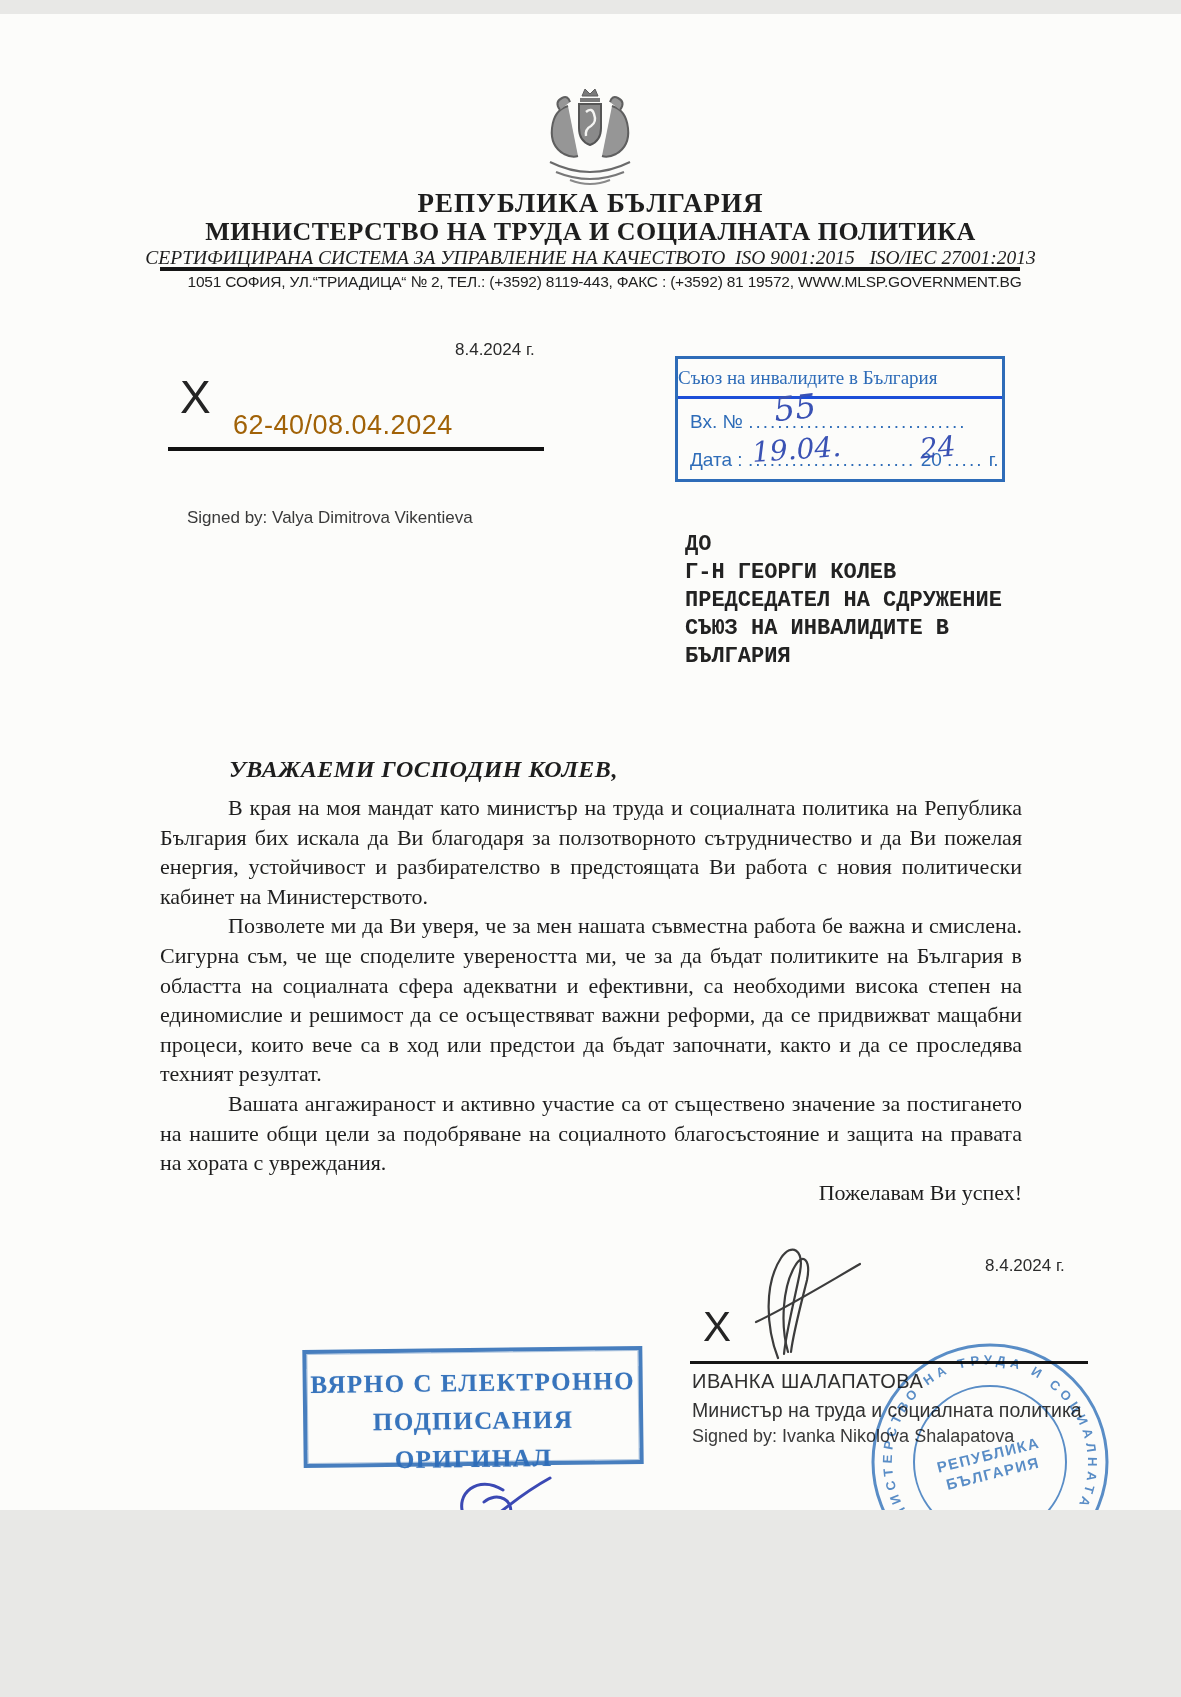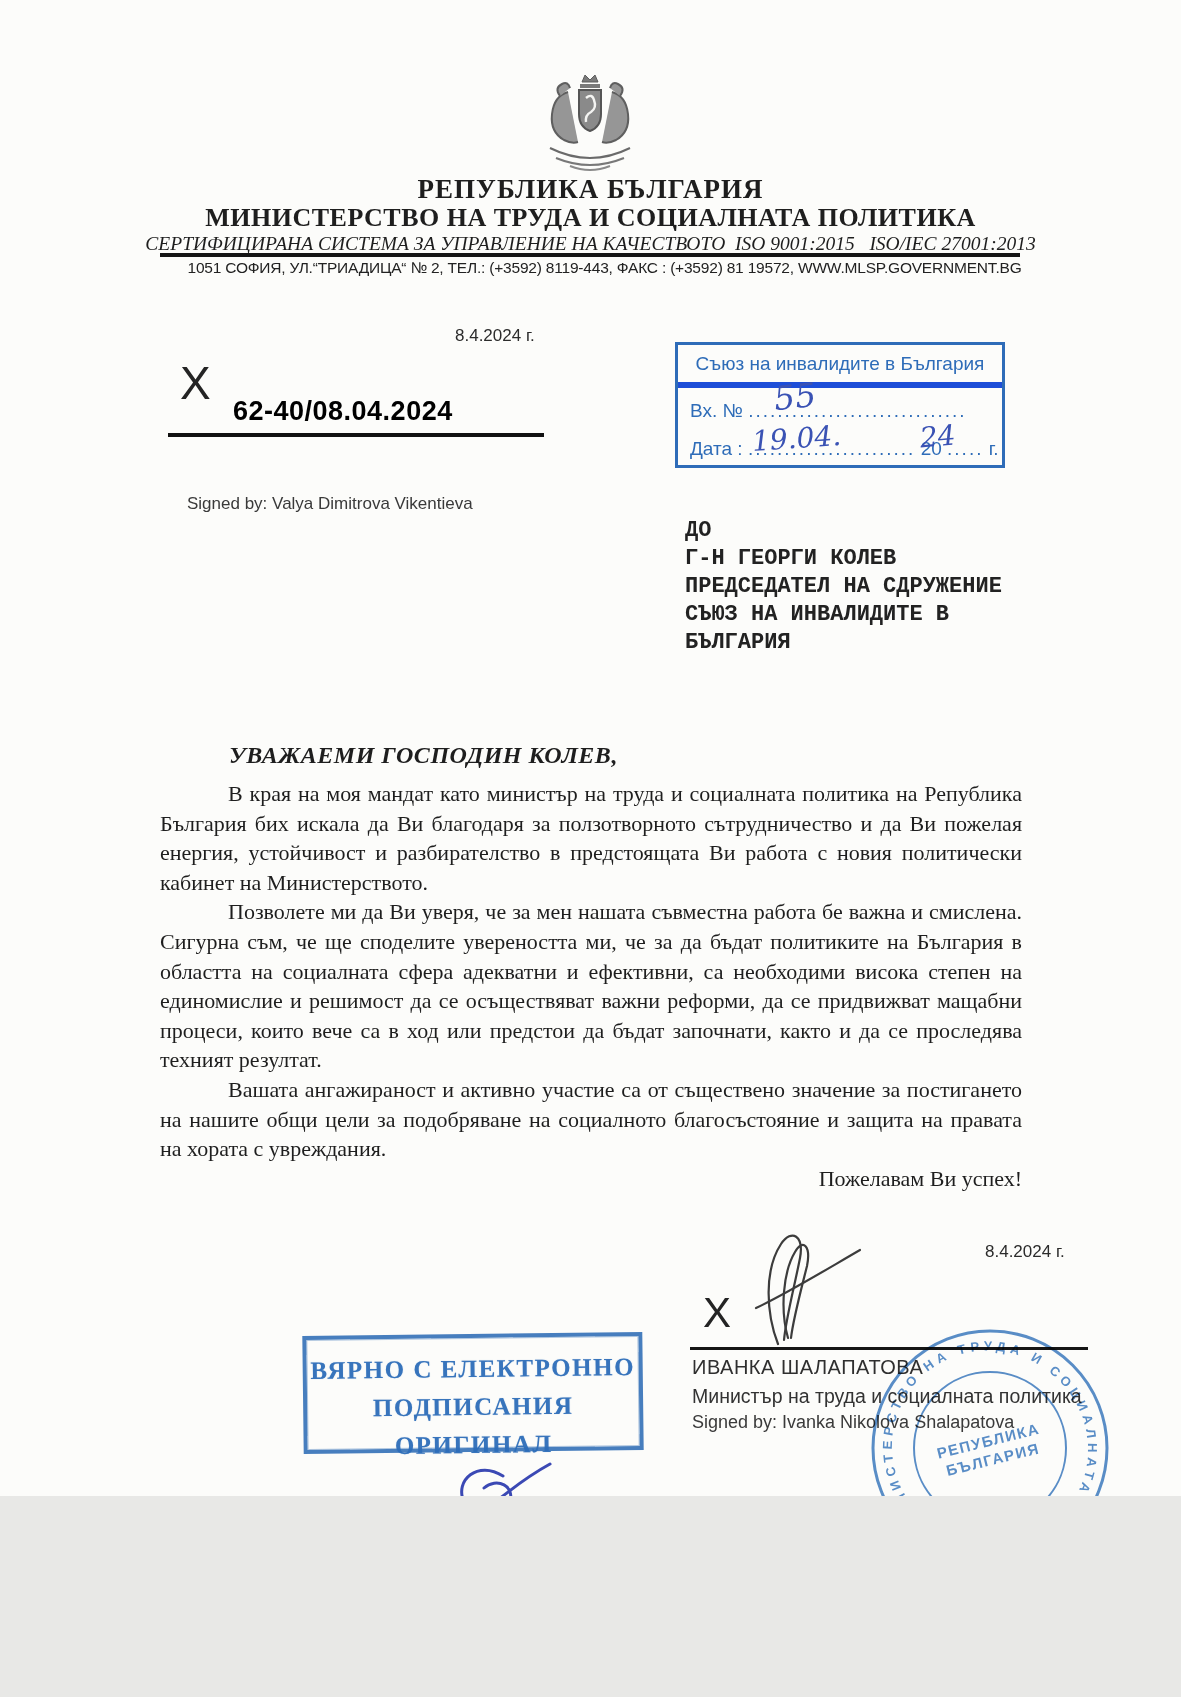--- a/index.html
+++ b/index.html
@@ -1,43 +1,43 @@
 <!DOCTYPE html>
 <html><head>
 <meta charset="utf-8">
 <style>
   html,body { margin:0; padding:0; background:#e8e8e6; }
   .page {
-    position:relative; width:1181px; height:1496px; margin:0 auto;
+    position:relative; width:1181px; height:1496px; margin:14px auto;
     background:#fcfcfa; overflow:hidden;
     font-family:"Liberation Serif", serif; color:#1e1e1e;
   }
   .abs { position:absolute; }
   .center { left:0; right:0; text-align:center; }
   .sans { font-family:"Liberation Sans", sans-serif; }
 
   .republic   { top:174px; font-size:27px; font-weight:bold; letter-spacing:1px; }
   .ministry   { top:203px; font-size:26px; font-weight:bold; letter-spacing:0.5px; }
   .certline   { top:233px; font-size:19.5px; font-style:italic; white-space:pre-wrap; }
   .hrule      { left:160px; top:253px; width:860px; height:4px; background:#151515; }
   .addrline   { top:259px; font-size:15.5px; letter-spacing:-0.2px; color:#222;padding-left:28px; }
 
   .ref-date   { left:455px; top:326px; font-size:17px; color:#2b2b2b; }
   .ref-x      { left:180px; top:360px; font-size:46px; line-height:1; color:#242424; }
-  .ref-num    { left:233px; top:396px; font-size:27px; letter-spacing:0.5px; color:#000000;font-weight:bold; }
+  .ref-num    { left:233px; top:396px; font-size:27px; letter-spacing:0.5px; color:#a16207; }
   .ref-line   { left:168px; top:433px; width:376px; height:4px; background:#111; }
   .signedby1  { left:187px; top:494px; font-size:17px; color:#3a3a3a; }
 
   .entry-stamp {
     left:675px; top:342px; width:330px; height:126px; box-sizing:border-box;
     border:3px solid #2e6cb8; color:#2e6cb8;
     font-family:"Liberation Sans", sans-serif;
   }
-  .entry-title { display:block; height:37px; line-height:37px; text-align:center;
-    font-size:19px; border-bottom:6px solid #1d4ed8; }
+  .entry-title { display:block; height:37px; line-height:37px; 
+    font-size:19px; border-bottom:3px solid #1d4ed8;font-family:Liberation Serif, serif; }
   .entry-rows { position:relative; padding:8px 10px 0 12px; font-size:19px; }
   .entry-row { position:relative; height:38px; line-height:30px; white-space:nowrap; }
   .dots { letter-spacing:2px; }
   .hand {
     font-family:"DejaVu Serif", serif; font-style:italic; color:#3a52b4;
     position:absolute; white-space:nowrap;
   }
   .hand-55   { left:84px;  top:-14px; font-size:33px; transform:rotate(-6deg); }
   .hand-1904 { left:62px;  top:-10px; font-size:28px; transform:rotate(-4deg); }
   .hand-24   { right:36px; top:-12px; font-size:28px; transform:rotate(-5deg); }

